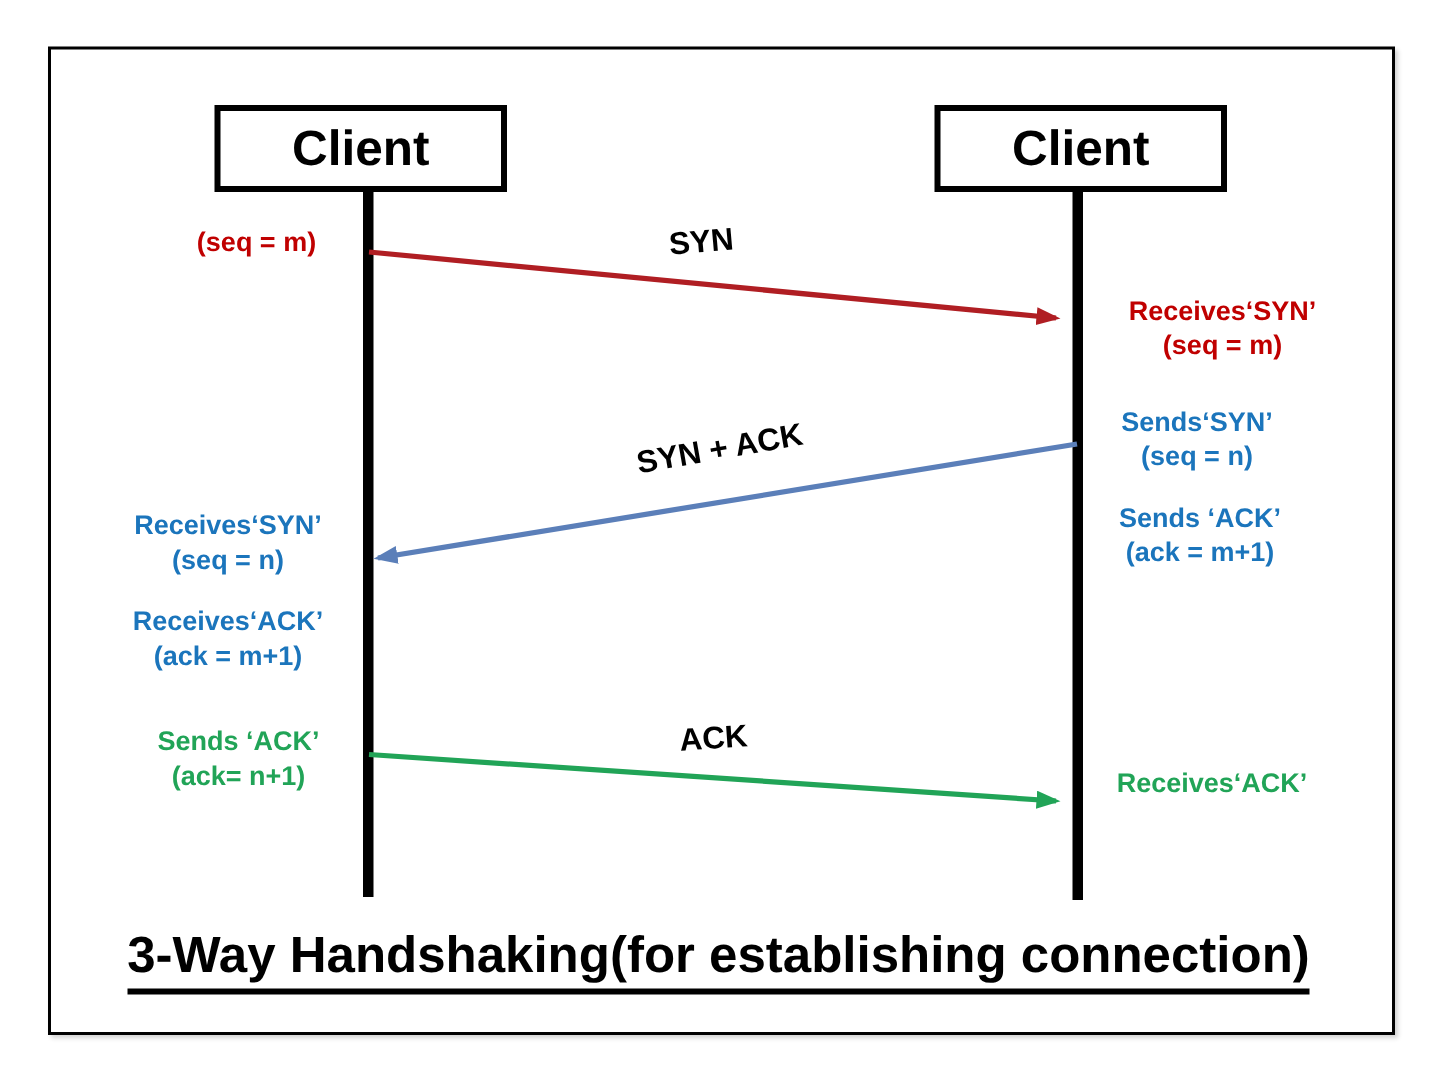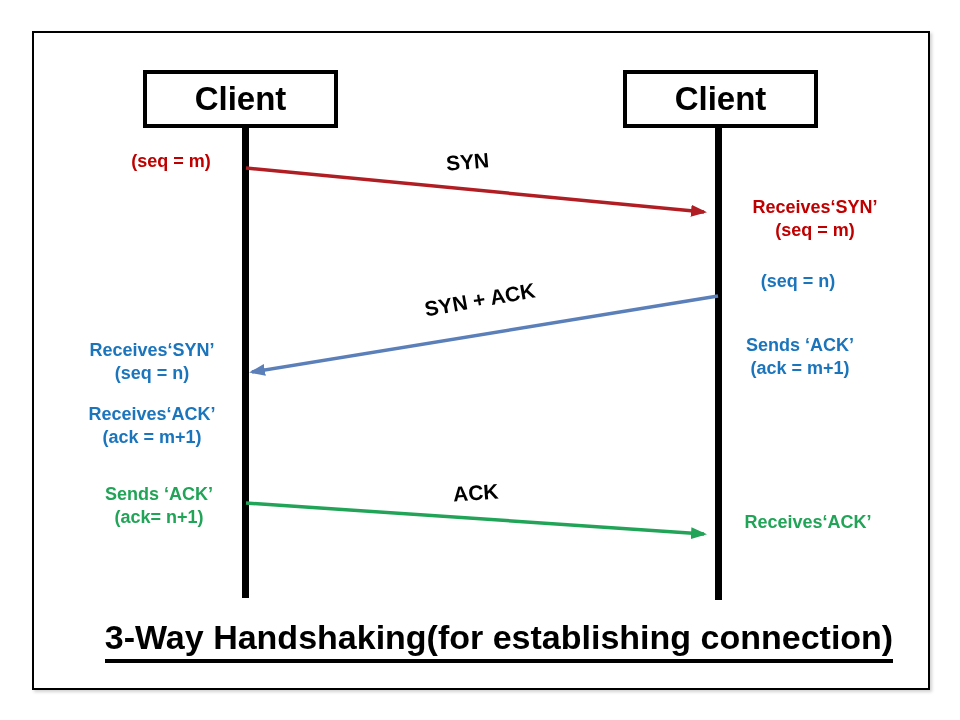--- a/index.html
+++ b/index.html
@@ -79,21 +79,20 @@
   #note-client-receives-ack { left: 67px;  top: 403px; width: 170px; }
   #note-client-sends-ack    { left: 74px;  top: 483px; width: 170px; }
   #note-server-receives-ack { left: 723px; top: 511px; width: 170px; }
 
   .title-wrap {
     position: absolute;
     left: 32px; top: 618px;
     width: 894px;
     text-align: center;
     z-index: 4;
-    margin-left: 20px;
   }
   .title-text {
     display: inline-block;
     font-size: 34px;
     font-weight: bold;
     color: #000;
     border-bottom: 4px solid #000;
     padding-bottom: 2px;
     white-space: nowrap;
   }
@@ -138,20 +137,21 @@
 
   <div class="note" id="note-client-sends-syn" style="color: rgb(192, 0, 0);">
     <span>(seq = m)</span>
   </div>
   <div class="note" id="note-server-receives-syn" style="color: rgb(192, 0, 0);">
     <span>Receives‘SYN’</span>
     <span>(seq = m)</span>
   </div>
 
   <div class="note" id="note-server-sends-syn" style="color: rgb(27, 117, 188);">
+    <span>Sends‘SYN’</span>
     <span>(seq = n)</span>
   </div>
   <div class="note" id="note-server-sends-ack" style="color: rgb(27, 117, 188);">
     <span>Sends ‘ACK’</span>
     <span>(ack = m+1)</span>
   </div>
   <div class="note" id="note-client-receives-syn" style="color: rgb(27, 117, 188);">
     <span>Receives‘SYN’</span>
     <span>(seq = n)</span>
   </div>

